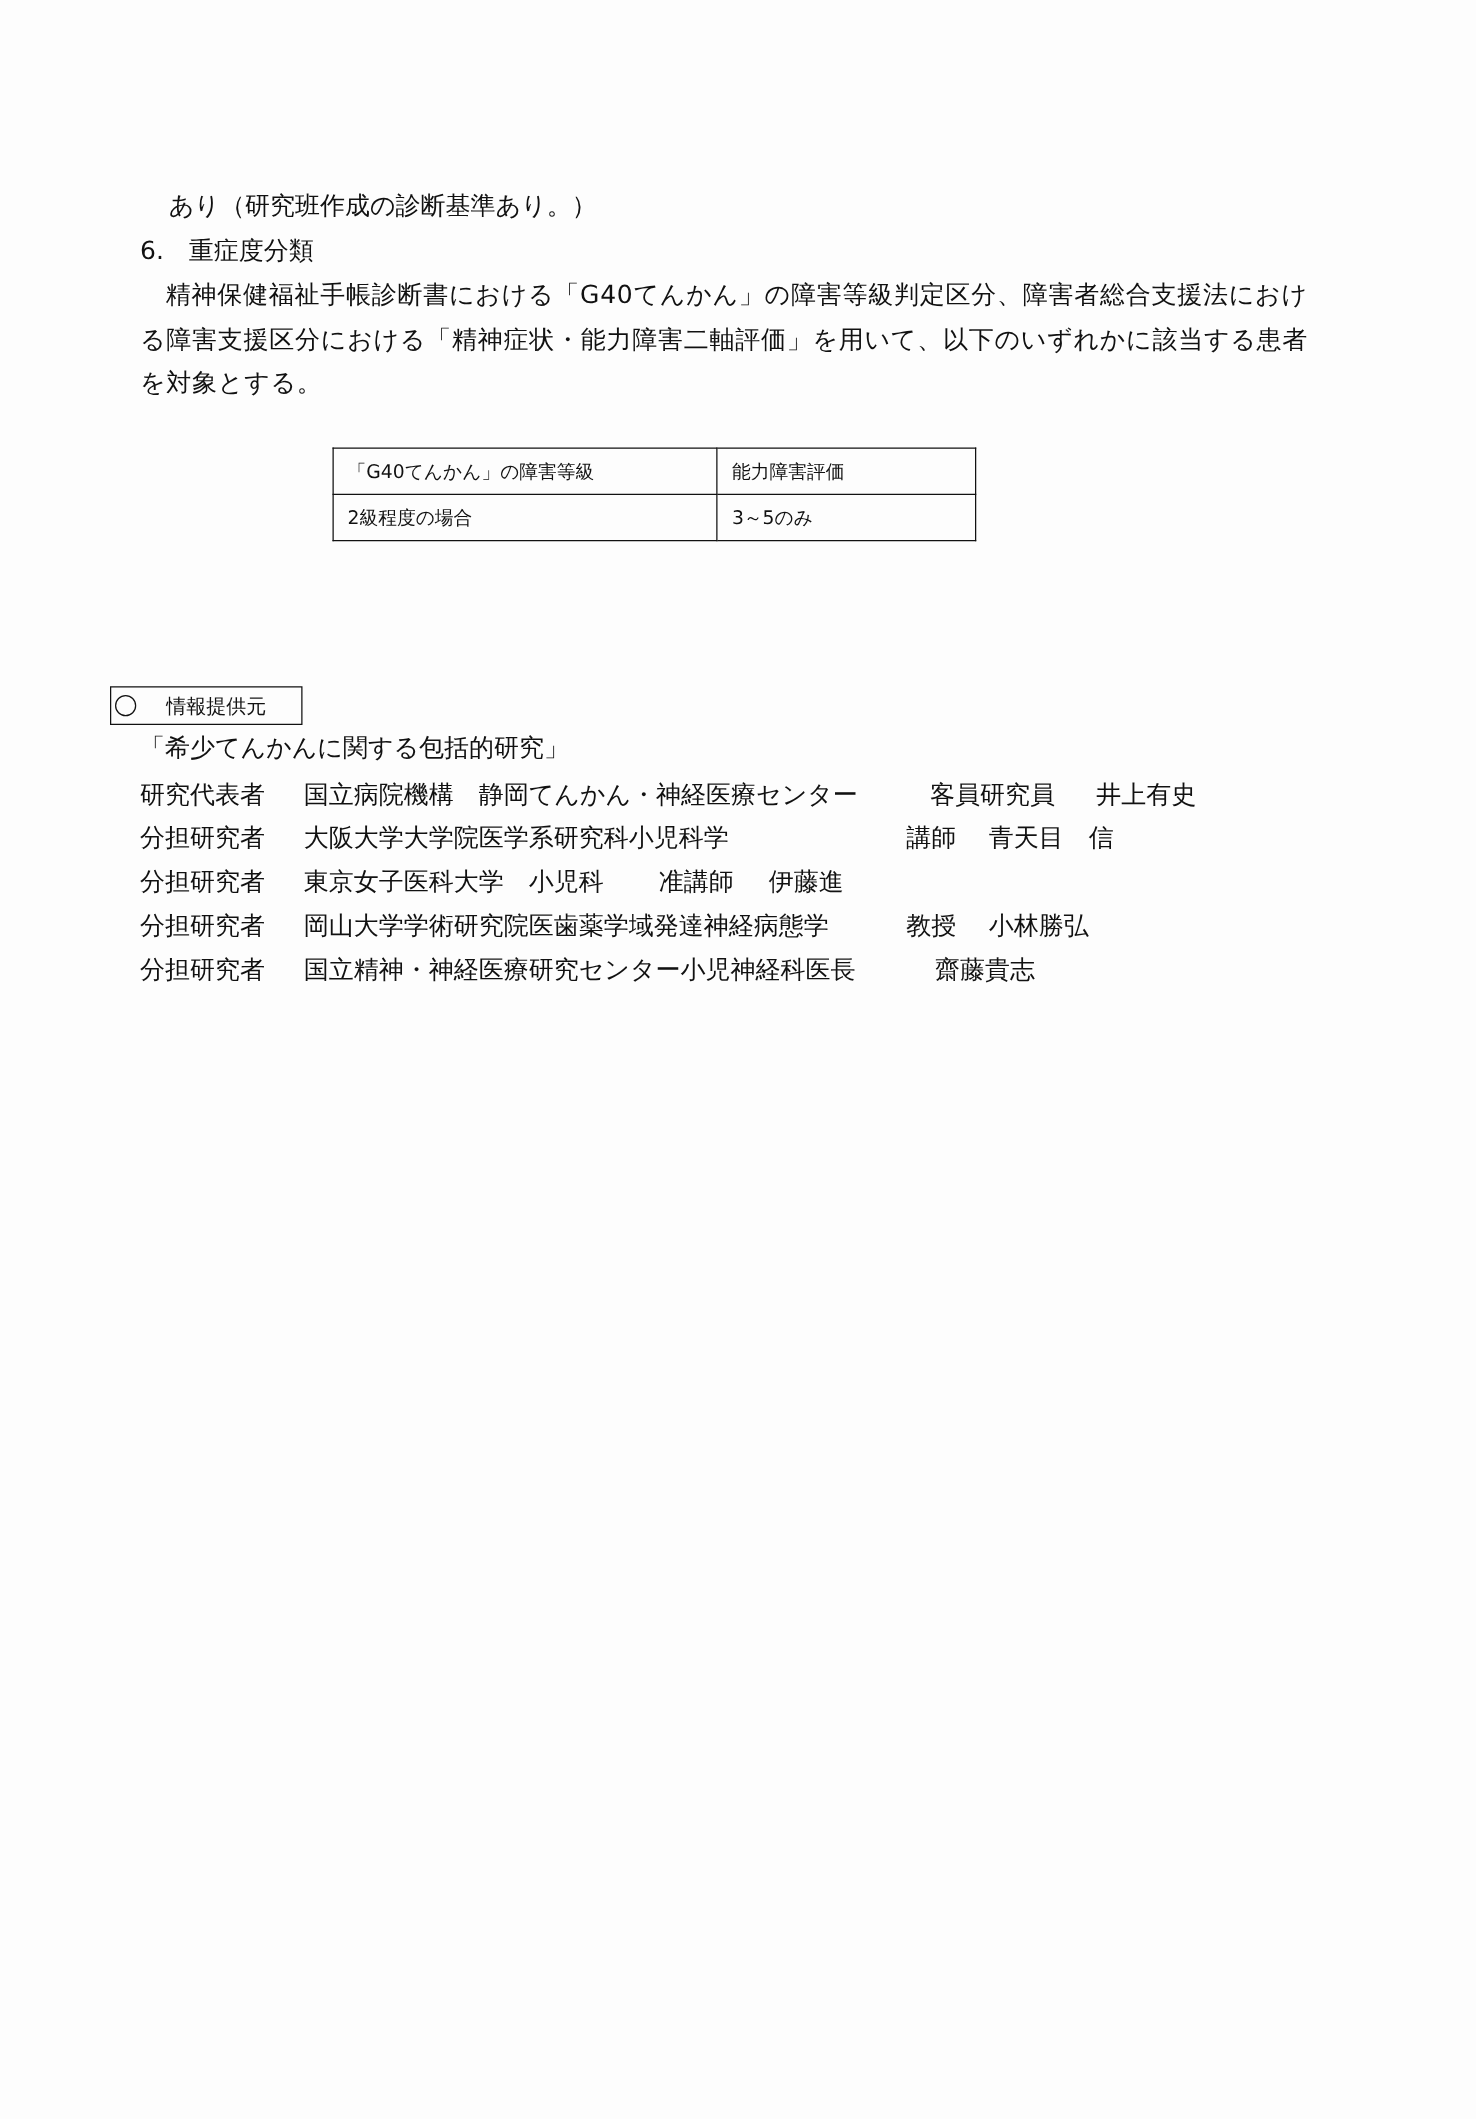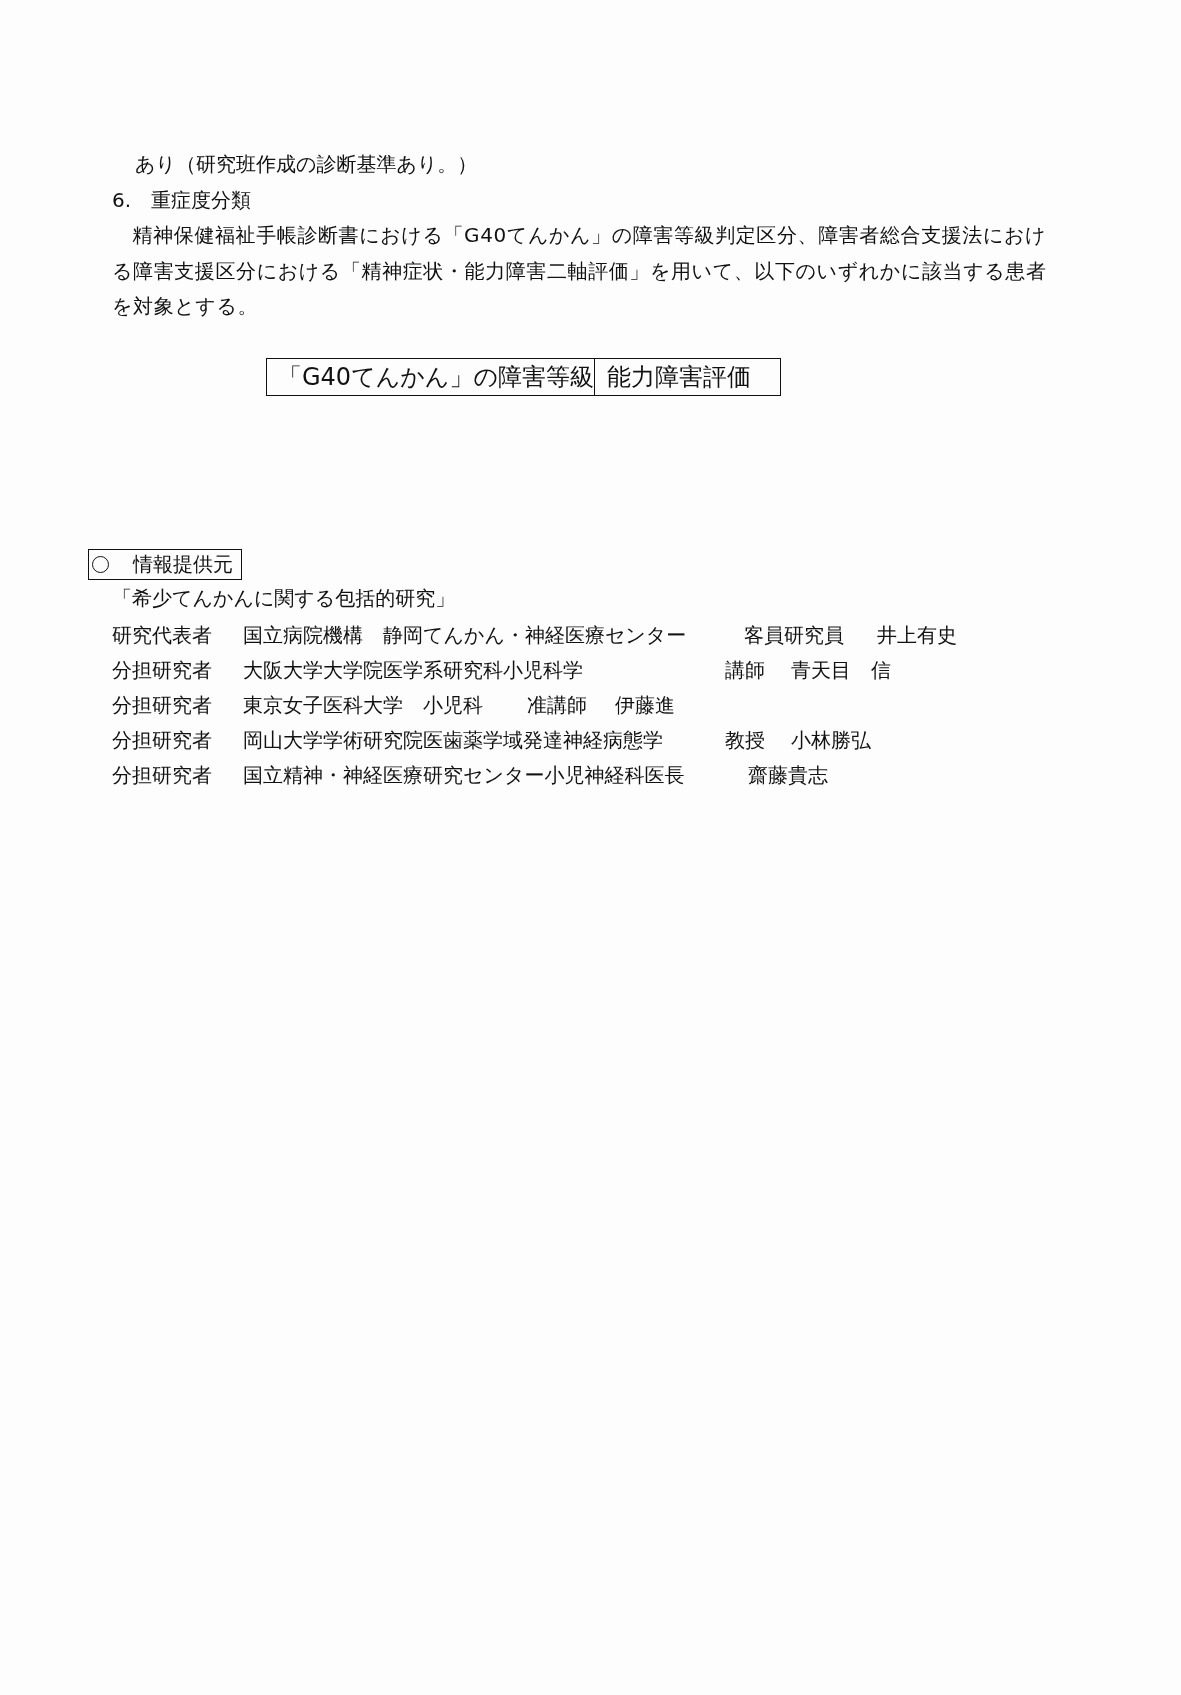--- a/index.html
+++ b/index.html
@@ -34,36 +34,36 @@
       position: absolute;
       left: 266px;
       top: 358px;
       width: 515px;
       border-collapse: collapse;
     }
     .table td {
       border: 1.5px solid #111;
       height: 36px;
       padding: 0 0 0 11px;
-      font-size: 24px;
+      font-size: 15px;
       vertical-align: middle;
       white-space: nowrap;
     }
     .table td.c1 { width: 296px; }
     .table td.c2 { width: 196px; padding-left: 12px; }
     .boxed-heading {
       position: absolute;
       left: 88px;
       top: 549px;
       width: 152px;
       height: 29px;
       border: 1.5px solid #111;
       line-height: 29px;
       white-space: pre;
-      font-size: 20px;
+      font-size: 16px;
     }
     .boxed-heading .circle {
       position: absolute;
       left: 3px;
       top: 6px;
       width: 15px;
       height: 15px;
       border: 1.5px solid #111;
       border-radius: 50%;
     }
@@ -110,20 +110,24 @@
   <div class="para-line" style="top:259px;">る障害支援区分における「精神症状・能力障害二軸評価」を用いて、以下のいずれかに該当する患者</div>
   <div class="para-line" style="top:294px;">を対象とする。</div>
 </div>
 
 <table class="table">
   <tbody>
       <tr>
     <td class="c1">「G40てんかん」の障害等級</td>
     <td class="c2">能力障害評価</td>
   </tr>
+  <tr>
+    <td class="c1">2級程度の場合</td>
+    <td class="c2">3～5のみ</td>
+  </tr>
 </tbody>
   </table>
 
 <div class="boxed-heading">
   <span class="circle"></span>
   <span class="label">情報提供元</span>
 </div>
 
 <div class="line" style="left:112px; top:586px;">「希少てんかんに関する包括的研究」</div>
 

